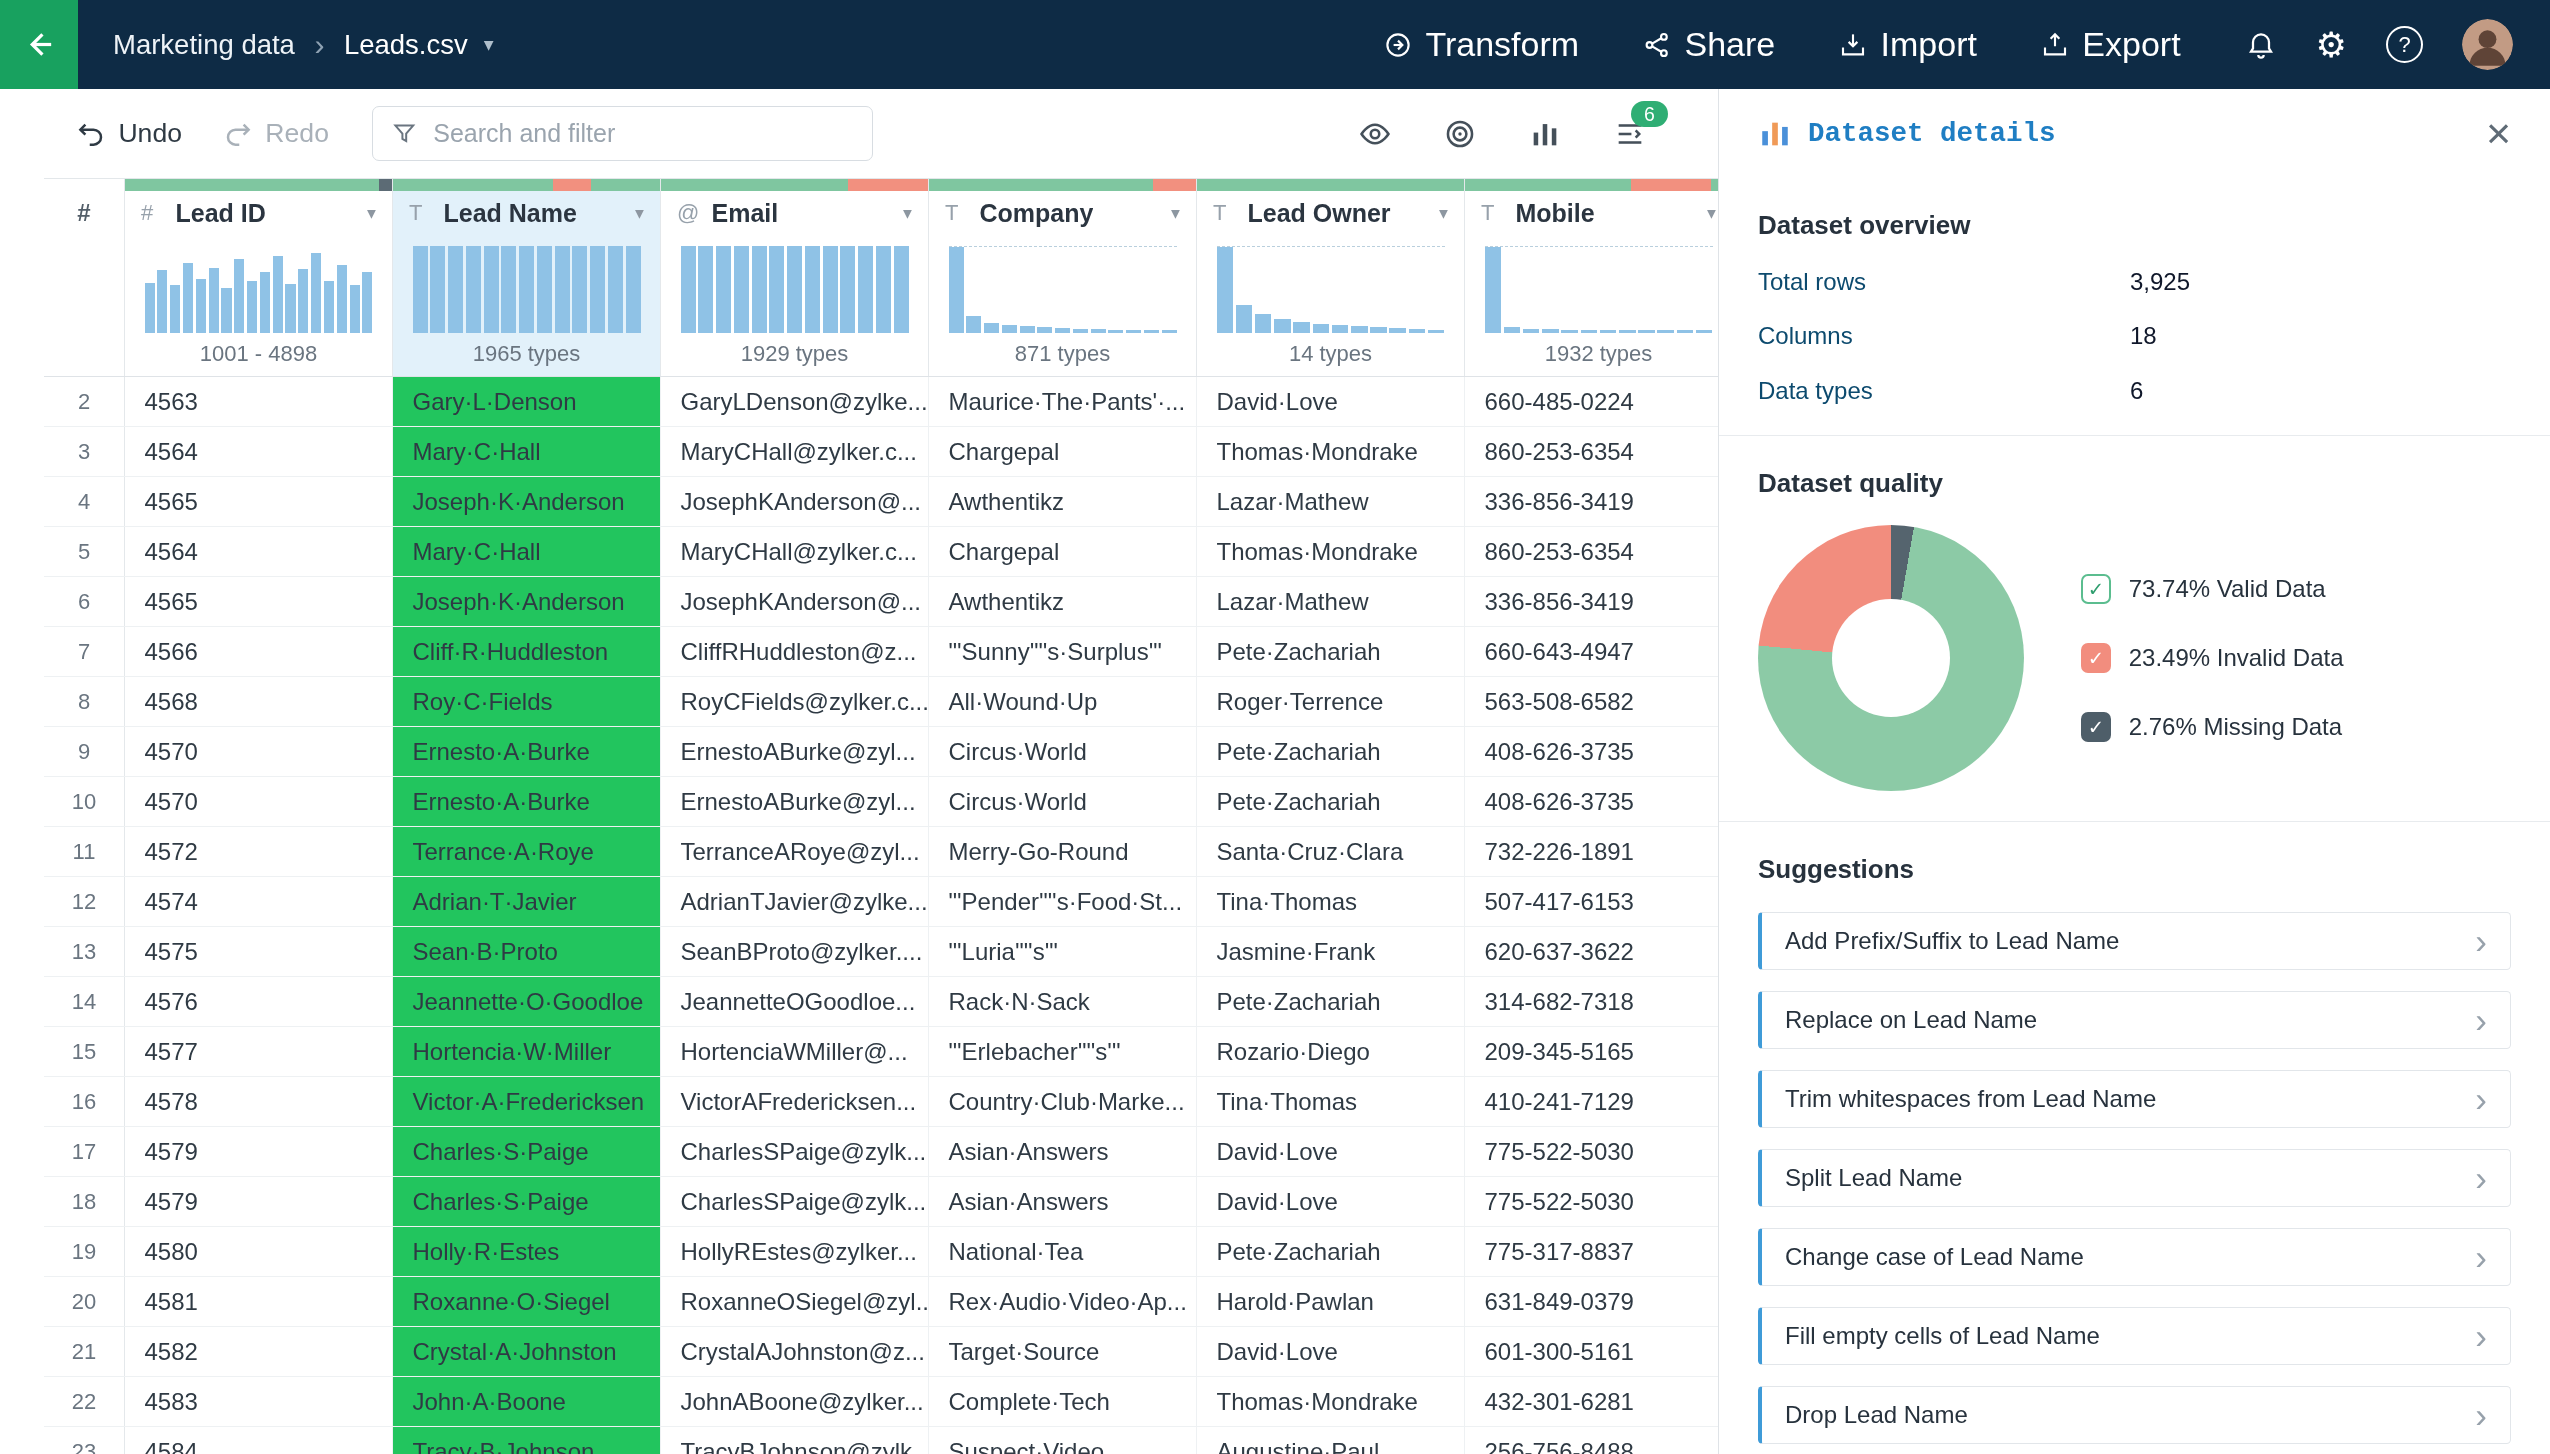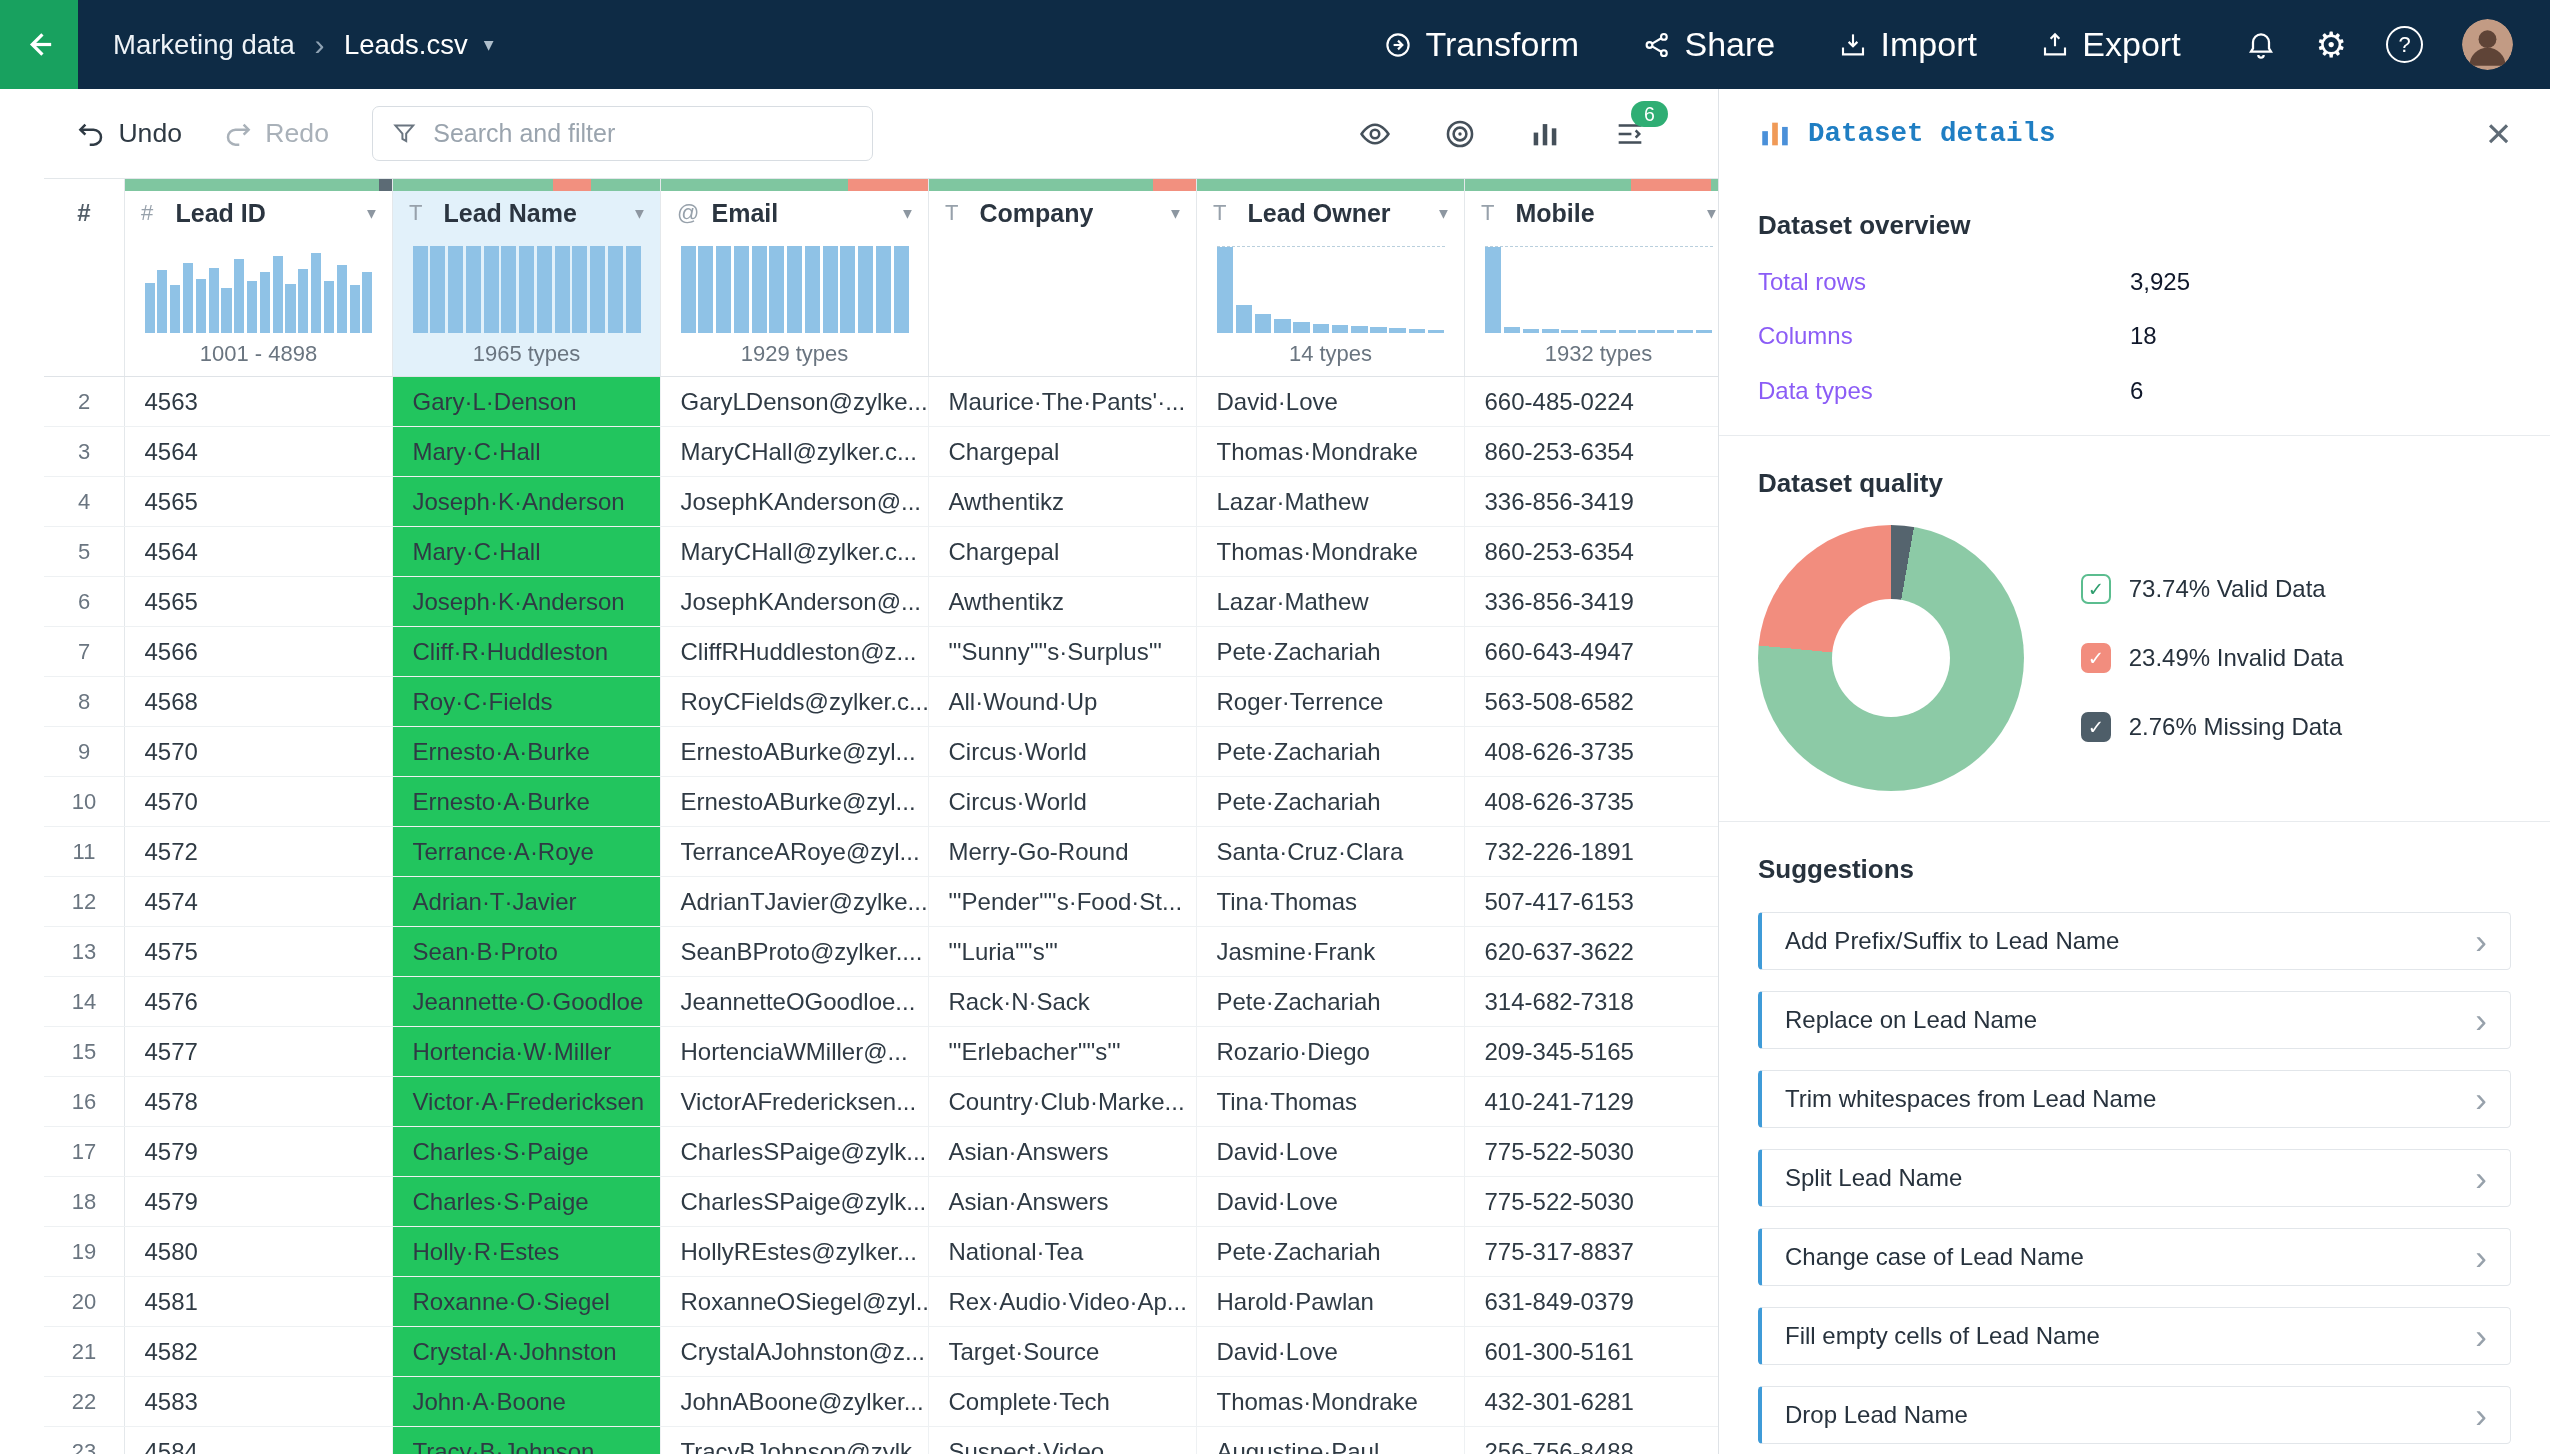--- a/index.html
+++ b/index.html
@@ -78,21 +78,21 @@
 
   
   .panel { flex:none; width:832px; border-left:0.9px solid #dfe3e7; display:flex; flex-direction:column; background:#fff; }
   .panel-head { flex:0 0 89px; display:flex; align-items:center; gap:16px; padding:0 39px; }
   .ph-icon { width:34px; height:34px; flex:none; }
   .panel-title { color:#1f7ec3; font-size:27.5px; font-weight:600;font-family:Liberation Mono, monospace; }
   .close { margin-left:auto; background:none; border:none; font-size:43px; color:#5f6b76; cursor:pointer; font-family:inherit; line-height:1; padding:0; }
   .panel-body { flex:1; padding:0 39px; overflow:hidden; }
   .sec-h { font-size:26px; font-weight:bold; color:#27323d; margin:32px 0 26.6px; }
   .kv { display:flex; font-size:24px; margin-bottom:26.6px; }
-  .kv-l { width:372px; color:#8b5cf6; }
+  .kv-l { width:372px; color:#0c4a6e; }
   .kv-v { color:#0f172a; }
   .divider { height:0.9px; background:#e8ebee; margin:30px -39px 0; }
   .qrow { display:flex; align-items:center; gap:57px; margin:21px 0 25px; }
   .donut { width:266px; height:266px; border-radius:50%; position:relative; flex:none; }
   .donut::after { content:""; position:absolute; inset:74px; border-radius:50%; background:#fff; }
   .legend { display:flex; flex-direction:column; gap:39px; }
   .leg { display:flex; align-items:center; gap:17.7px; font-size:24px; color:#27323d; }
   .cb { width:30px; height:30px; border-radius:7px; display:flex; align-items:center; justify-content:center; font-size:19.5px; flex:none; cursor:pointer; }
   .cb-valid { background:#fff; border:2.7px solid #5bbd8f; color:#2f9e6e; }
   .cb-invalid { background:#f28d7e; color:#fff; }
@@ -337,20 +337,38 @@
             <div class="col">
               <div class="strip">
                 <div class="seg" style="flex-grow: 0.84; background: rgb(127, 198, 160);"></div>
                 <div class="seg" style="flex-grow: 0.16; background: rgb(242, 144, 127);"></div>
               </div>
               <div class="colname">
                 <span class="tic">T</span>
                 <span class="cname">Company</span>
                 <span class="caret">▾</span>
               </div>
+              <div class="hist-wrap">
+                <div class="bars dashed">
+                  <div class="bar" style="height: 100%;"></div>
+                  <div class="bar" style="height: 20%;"></div>
+                  <div class="bar" style="height: 12%;"></div>
+                  <div class="bar" style="height: 9%;"></div>
+                  <div class="bar" style="height: 8%;"></div>
+                  <div class="bar" style="height: 7%;"></div>
+                  <div class="bar" style="height: 6%;"></div>
+                  <div class="bar" style="height: 5%;"></div>
+                  <div class="bar" style="height: 5%;"></div>
+                  <div class="bar" style="height: 4%;"></div>
+                  <div class="bar" style="height: 4%;"></div>
+                  <div class="bar" style="height: 3%;"></div>
+                  <div class="bar" style="height: 3%;"></div>
+                </div>
+                <div class="histlab">871 types</div>
+              </div>
             </div>
             <div class="col">
               <div class="strip">
                 <div class="seg" style="flex-grow: 1; background: rgb(127, 198, 160);"></div>
               </div>
               <div class="colname">
                 <span class="tic">T</span>
                 <span class="cname">Lead Owner</span>
                 <span class="caret">▾</span>
               </div>

